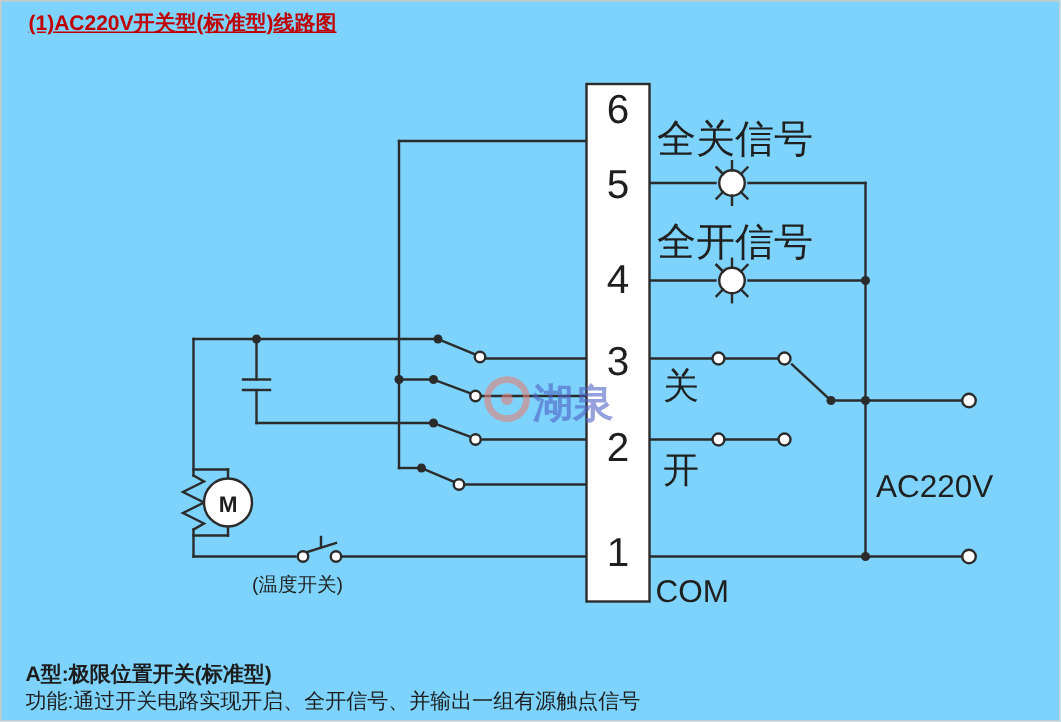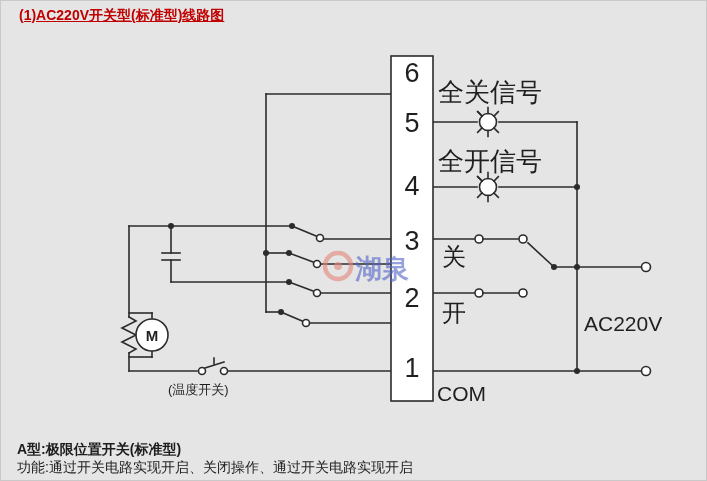--- a/index.html
+++ b/index.html
@@ -1,19 +1,19 @@
 <!DOCTYPE html>
 <html><head>
 <meta charset="utf-8">
 <style>
   html,body{margin:0;padding:0;background:#fff;}
   .page{
     position:relative;
     width:707px;height:481px;
-    background:#e5e5e5;
+    background:#7dd3fc;
     border:1px solid #c9c9c9;
     box-sizing:border-box;
     font-family:"Liberation Sans",sans-serif;
     overflow:hidden;
   }
   .section-title{
     position:absolute;left:18px;top:6px;
     font-size:14px;font-weight:600;
     color:#c00000;
     text-decoration:underline;
@@ -163,15 +163,15 @@
     </g>
 
     <g opacity="0.6">
       <circle cx="337" cy="265" r="13" fill="none" stroke-width="4.5" stroke="#e4837a"></circle>
       <circle cx="337" cy="265" r="4" fill="#e4837a"></circle>
       <text x="354" y="277" font-size="27" font-weight="bold" fill="#5063c8">湖泉</text>
     </g>
   </svg>
 
   <div class="footer-line l1">A型:极限位置开关(标准型)</div>
-  <div class="footer-line l2">功能:通过开关电路实现开启、关闭操作、通过开关电路实现开启</div>
+  <div class="footer-line l2">功能:通过开关电路实现开启、全开信号、并输出一组有源触点信号</div>
 
 </div>
 
 </body></html>

